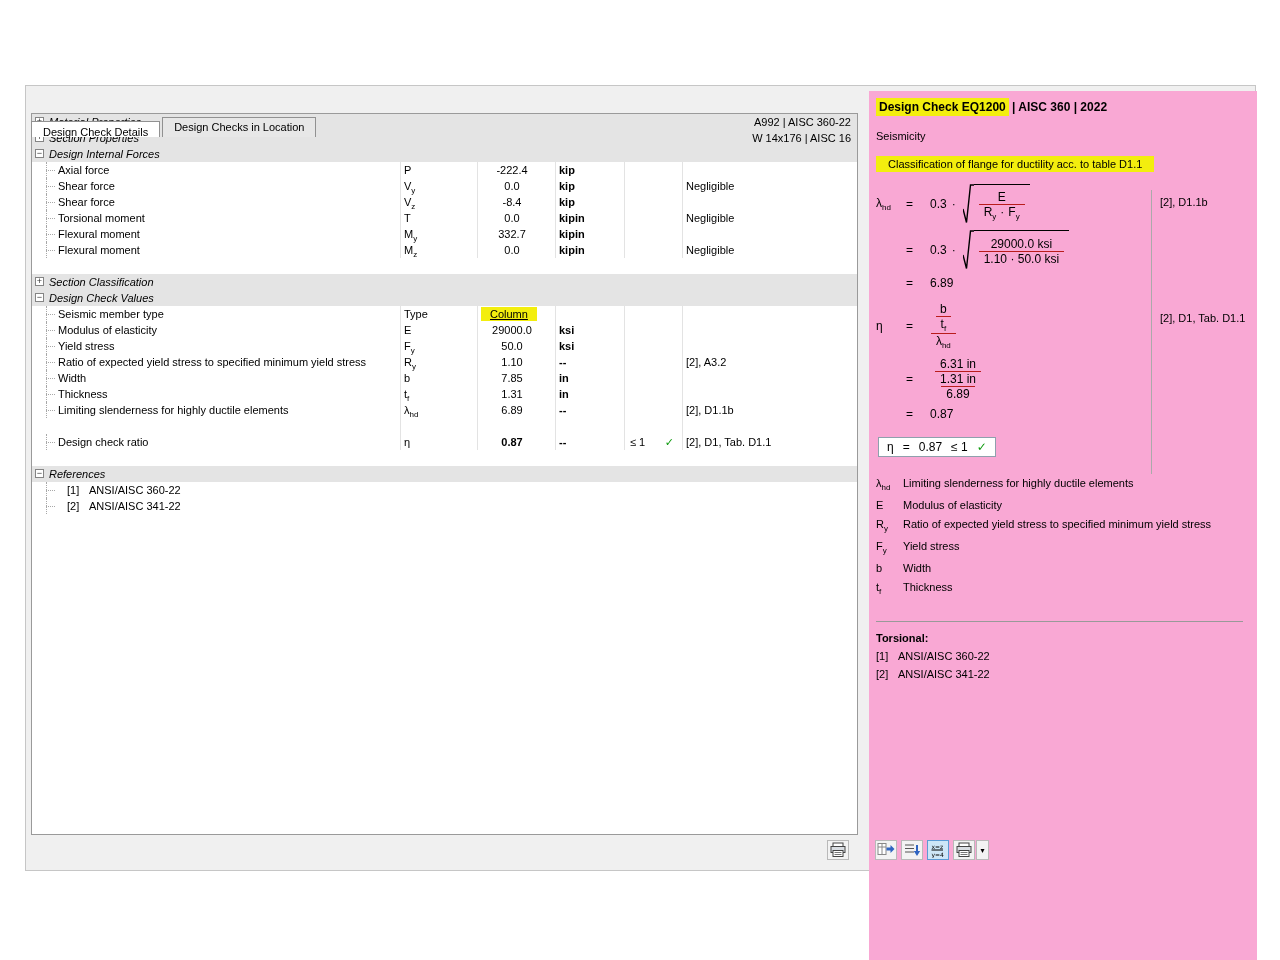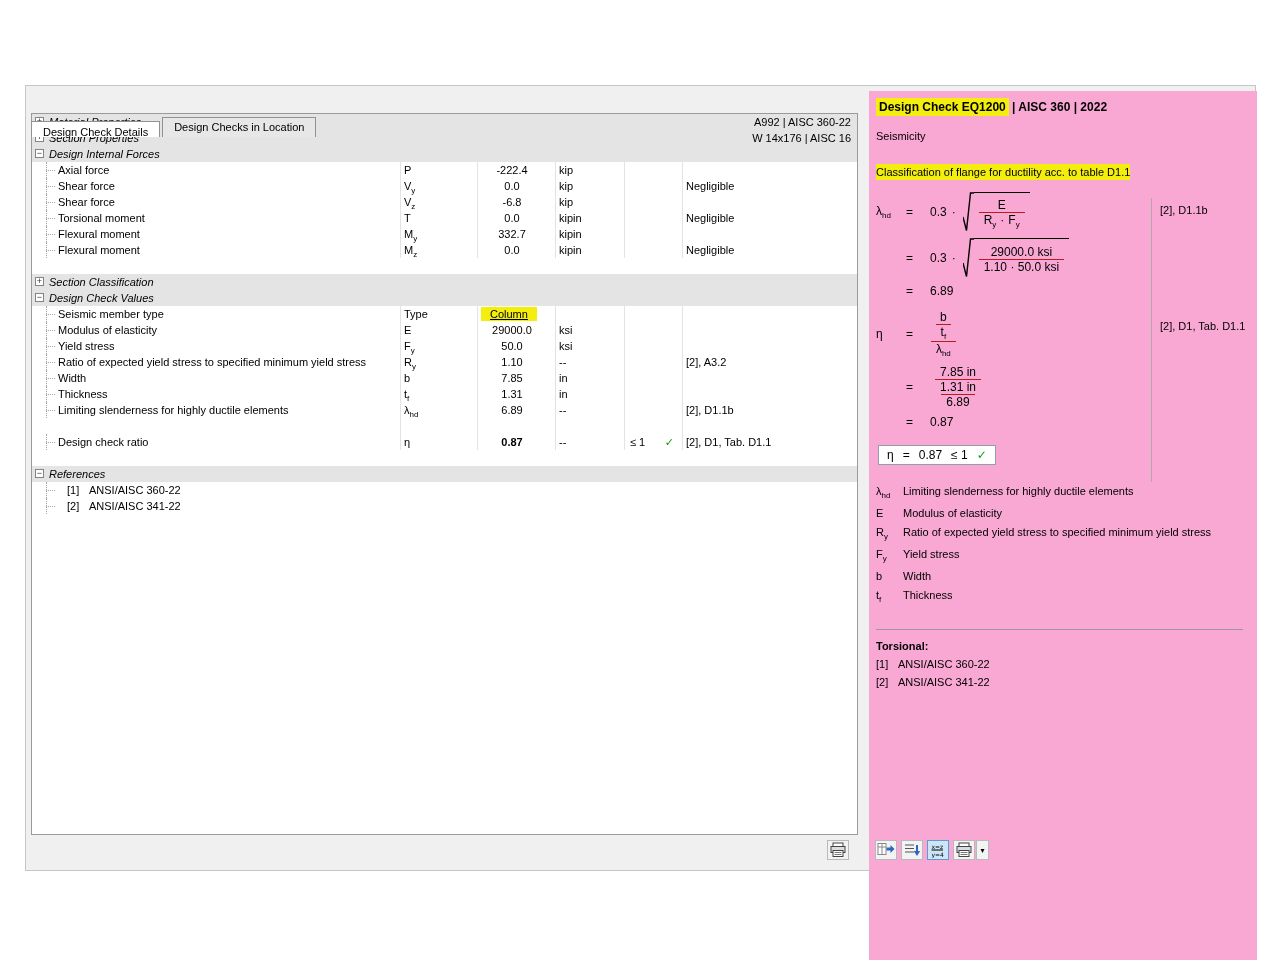--- a/index.html
+++ b/index.html
@@ -32,21 +32,21 @@
   .g-label { position:absolute; left:17px;font-style:italic; }
   .g-right { position:absolute; right:6px; }
   .tree-v { position:absolute; left:14px; top:0; height:100%; border-left:1px dotted #a8a8a8; }
   .tree-h { position:absolute; left:14px; top:8px; width:9px; border-top:1px dotted #a8a8a8; }
   .c-label { position:absolute; left:26px; }
   .c-sym   { position:absolute; left:372px; }
   .c-val   { position:absolute; left:445px; width:74px; text-align:center; padding-right:4px; }
   .c-val.left { text-align:left; padding-left:4px; padding-right:0; }
   .c-val.bold { font-weight:bold; }
   .hl-val { background:var(--hl); padding:1px 9px;text-decoration:underline; }
-  .c-unit  { position:absolute; left:527px; }
+  .c-unit  { position:absolute; left:527px;font-weight:bold; }
   .c-extra { position:absolute; left:592px; width:58px; height:100%; }
   .c-extra .cond  { position:absolute; left:6px; }
   .c-extra .check { position:absolute; right:8px; color:var(--ok); font-weight:bold; }
   .c-ref   { position:absolute; left:654px; }
   .refrow .ref-num  { position:absolute; left:35px; }
   .refrow .ref-text { position:absolute; left:57px; }
   sub { font-size:8px; }
 
   
   .tool-btn { width:22px; height:20px; border:1px solid #b9b9b9; background:#f3f3f3;
@@ -55,22 +55,22 @@
   .right-toolbar { position:absolute; left:849px; top:754px; display:flex; gap:4px; }
   .tool-btn.active { background:#cde6f7; border-color:#5b9bd5; }
   .caret-btn { width:13px; margin-left:-3px; font-size:8px; }
 
   
   .right-panel { position:absolute; left:843px; top:5px; width:388px; height:932px;
                  background:#f9a8d4; font-size:11px; overflow:hidden; }
   .hl { background:var(--hl); }
   .rp-title { margin:9px 0 0 7px; font-size:12px; font-weight:bold; }
   .rp-title .hl { padding:2px 3px; }
-  .rp-section { margin:16px 0 16px 7px; }
-  .rp-subtitle { margin:6px 0 0 7px; display:inline-block; padding:2px 0; }
+  .rp-section { margin:16px 0 8px 7px; }
+  .rp-subtitle { margin:6px 0 0 7px; display:inline-block; padding:2px 12px; }
 
   .f-block { position:relative; margin-top:12px; padding-left:7px; font-size:12px; }
   .f-divider { position:absolute; left:282px; top:6px; height:284px; border-left:1px solid #aaa; }
   .f-ref { position:absolute; left:291px; font-size:11px; white-space:nowrap; }
   .f-line { display:flex; align-items:center; margin-bottom:6px; }
   .f-line.res { margin-bottom:12px; }
   .f-lhs { width:30px; flex:none; }
   .f-eq  { width:24px; flex:none; }
   .f-coef { margin-right:5px; }
   .f-dot  { margin-right:7px; }
@@ -138,21 +138,21 @@
           <span class="c-val">0.0</span>
           <span class="c-unit">kip</span>
           <span class="c-extra"></span>
           <span class="c-ref">Negligible</span>
         </div>
         <div class="trow detail">
           <span class="tree-v"></span>
           <span class="tree-h"></span>
           <span class="c-label">Shear force</span>
           <span class="c-sym">V<sub>z</sub></span>
-          <span class="c-val">-6.8</span>
+          <span class="c-val">-8.4</span>
           <span class="c-unit">kip</span>
           <span class="c-extra"></span>
           <span class="c-ref"></span>
         </div>
         <div class="trow detail">
           <span class="tree-v"></span>
           <span class="tree-h"></span>
           <span class="c-label">Torsional moment</span>
           <span class="c-sym">T</span>
           <span class="c-val">0.0</span>
@@ -370,21 +370,21 @@
           <span class="fden"><span>λ</span><sub>hd</sub></span>
         </span>
       </div>
 
       <div class="f-line">
         <span class="f-lhs"></span>
         <span class="f-eq">=</span>
         <span class="frac">
           <span class="fnum">
             <span class="frac">
-              <span class="fnum">7.85 in</span>
+              <span class="fnum">6.31 in</span>
               <span class="fden">1.31 in</span>
             </span>
           </span>
           <span class="fden">6.89</span>
         </span>
       </div>
 
       <div class="f-line res">
         <span class="f-lhs"></span>
         <span class="f-eq">=</span>

